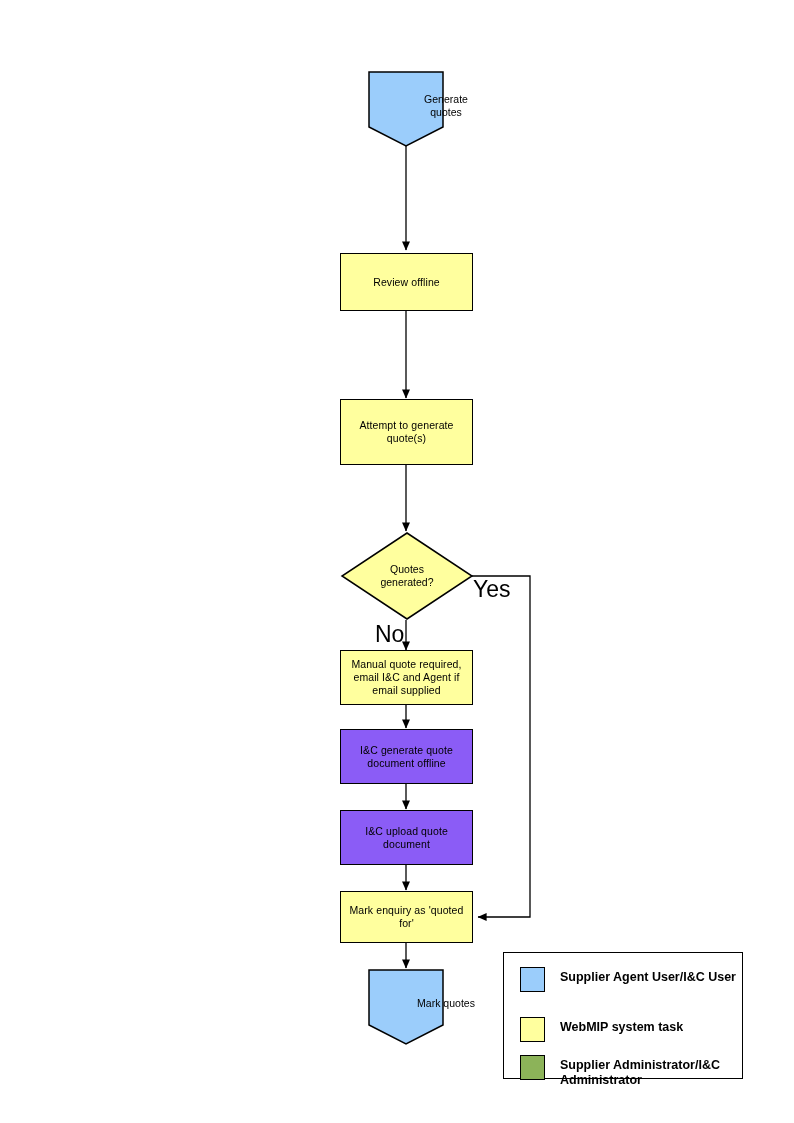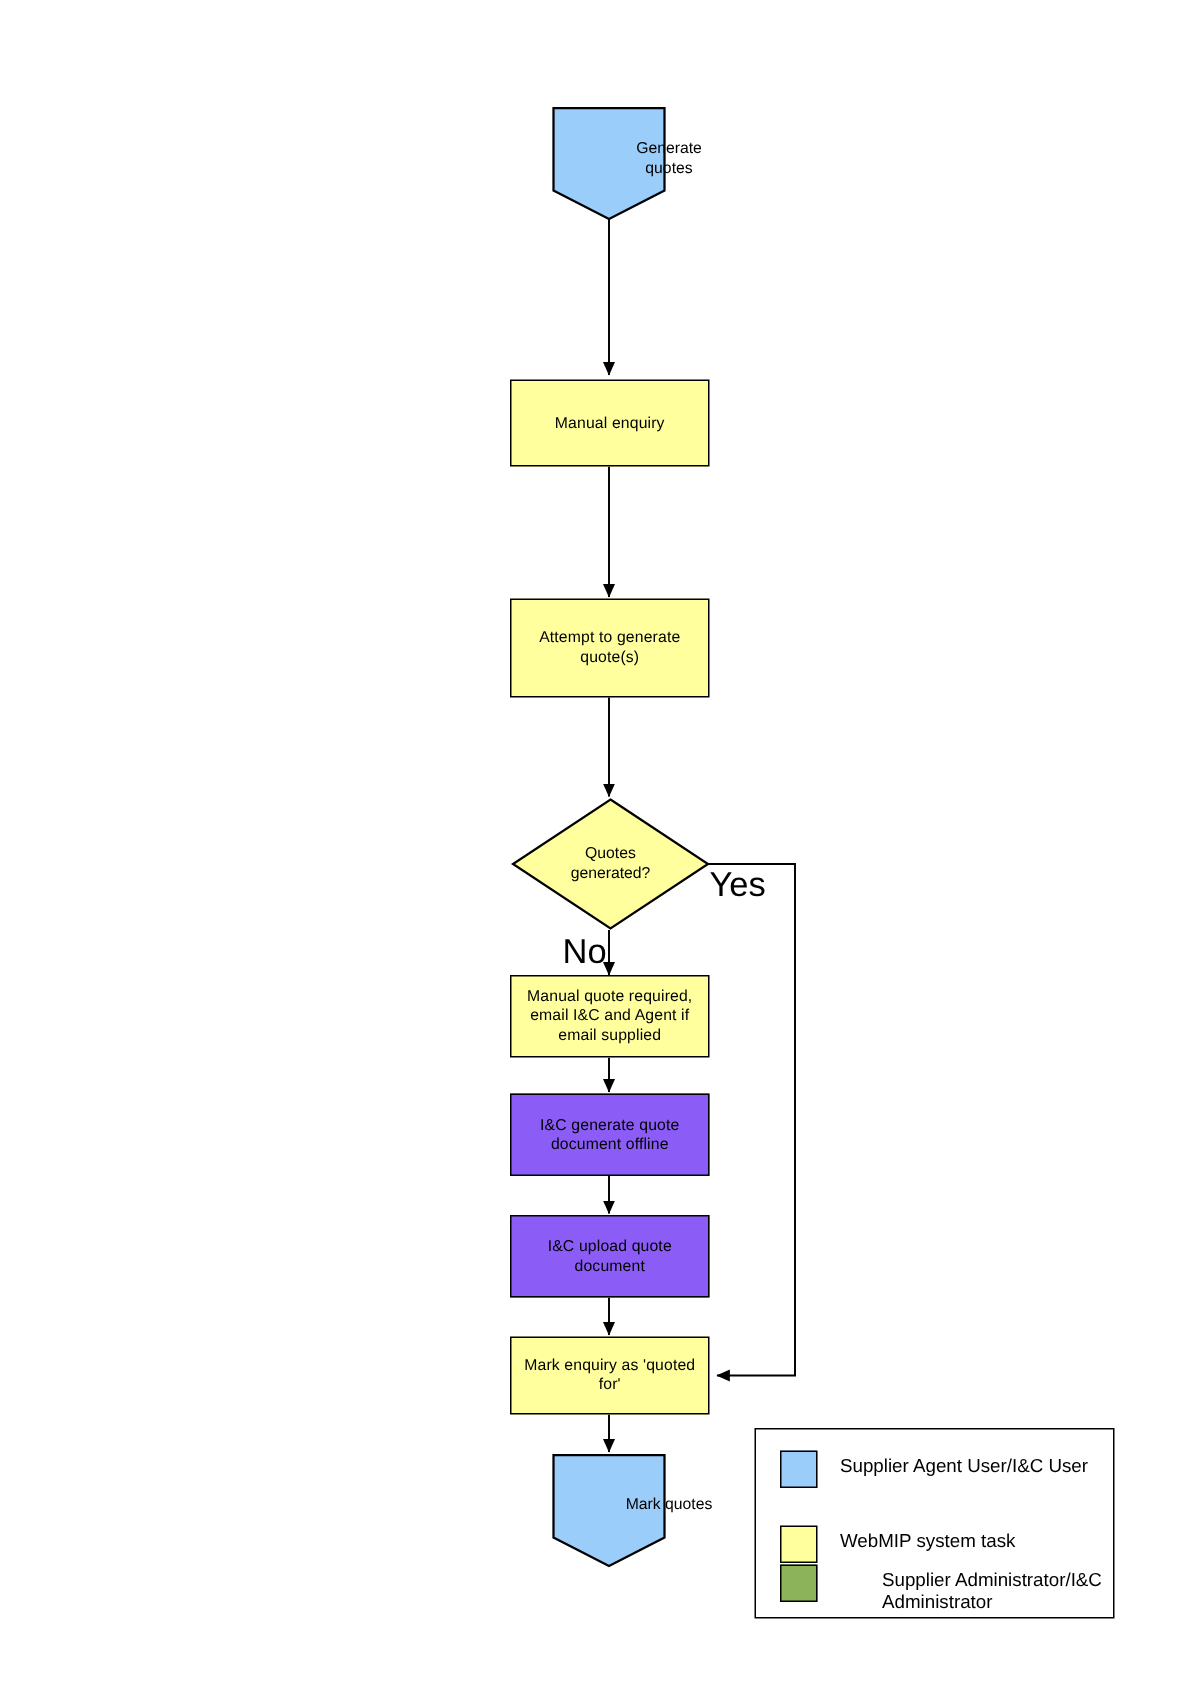--- a/index.html
+++ b/index.html
@@ -99,20 +99,21 @@
     height: 127px;
     border: 1.4px solid #000000;
     background: #ffffff;
     box-sizing: border-box;
     z-index: 5;
   }
   .legend-row {
     position: absolute;
     display: flex;
     align-items: flex-start;
+    font-weight: bold;
   }
   .legend-swatch {
     width: 25px;
     height: 25px;
     border: 1.4px solid #000000;
     box-sizing: border-box;
     flex: 0 0 auto;
   }
   .legend-text {
     margin-left: 15px;
@@ -154,21 +155,21 @@
 
 <div class="pent-wrap" style="left:368px; top:71px; width:76px; height:76px;">
   <svg width="76" height="76" viewBox="0 0 76 76" xmlns="http://www.w3.org/2000/svg">
     <polygon points="1,1 75,1 75,56 38,75 1,56" fill="#9bcdfb" stroke="#000000" stroke-width="1.5"></polygon>
   </svg>
   <div class="pent-label" style="top:22px; white-space:pre-line;">Generate
 quotes</div>
 </div>
 
 <div class="node proc yellow" style="left:340px; top:253px; width:133px; height:58px;">
-  <span style="white-space:pre-line;">Manual enquiry</span>
+  <span style="white-space:pre-line;">Review offline</span>
 </div>
 
 <div class="node proc yellow" style="left:340px; top:399px; width:133px; height:66px;">
   <span style="white-space:pre-line;">Attempt to generate
 quote(s)</span>
 </div>
 
 <div class="diamond-wrap" style="left:341px; top:532px; width:132px; height:88px;">
   <svg width="132" height="88" viewBox="0 0 132 88" xmlns="http://www.w3.org/2000/svg">
     <polygon points="66,1 131,44 66,87 1,44" fill="#ffff9e" stroke="#000000" stroke-width="1.5"></polygon>
@@ -209,18 +210,18 @@
 
 <div id="legend">
   <div class="legend-row" style="left:16px; top:14px;">
     <span class="legend-swatch" style="background:#9bcdfb;"></span>
     <span class="legend-text">Supplier Agent User/I&amp;C User</span>
   </div>
   <div class="legend-row" style="left:16px; top:64px;">
     <span class="legend-swatch" style="background:#ffff9e;"></span>
     <span class="legend-text">WebMIP system task</span>
   </div>
-  <div class="legend-row" style="left:16px; top:90px;gap:28px;">
+  <div class="legend-row" style="left:16px; top:102px;">
     <span class="legend-swatch" style="background:#8cb359;"></span>
     <span class="legend-text">Supplier Administrator/I&amp;C
 Administrator</span>
   </div>
 </div>
 
 </body></html>

